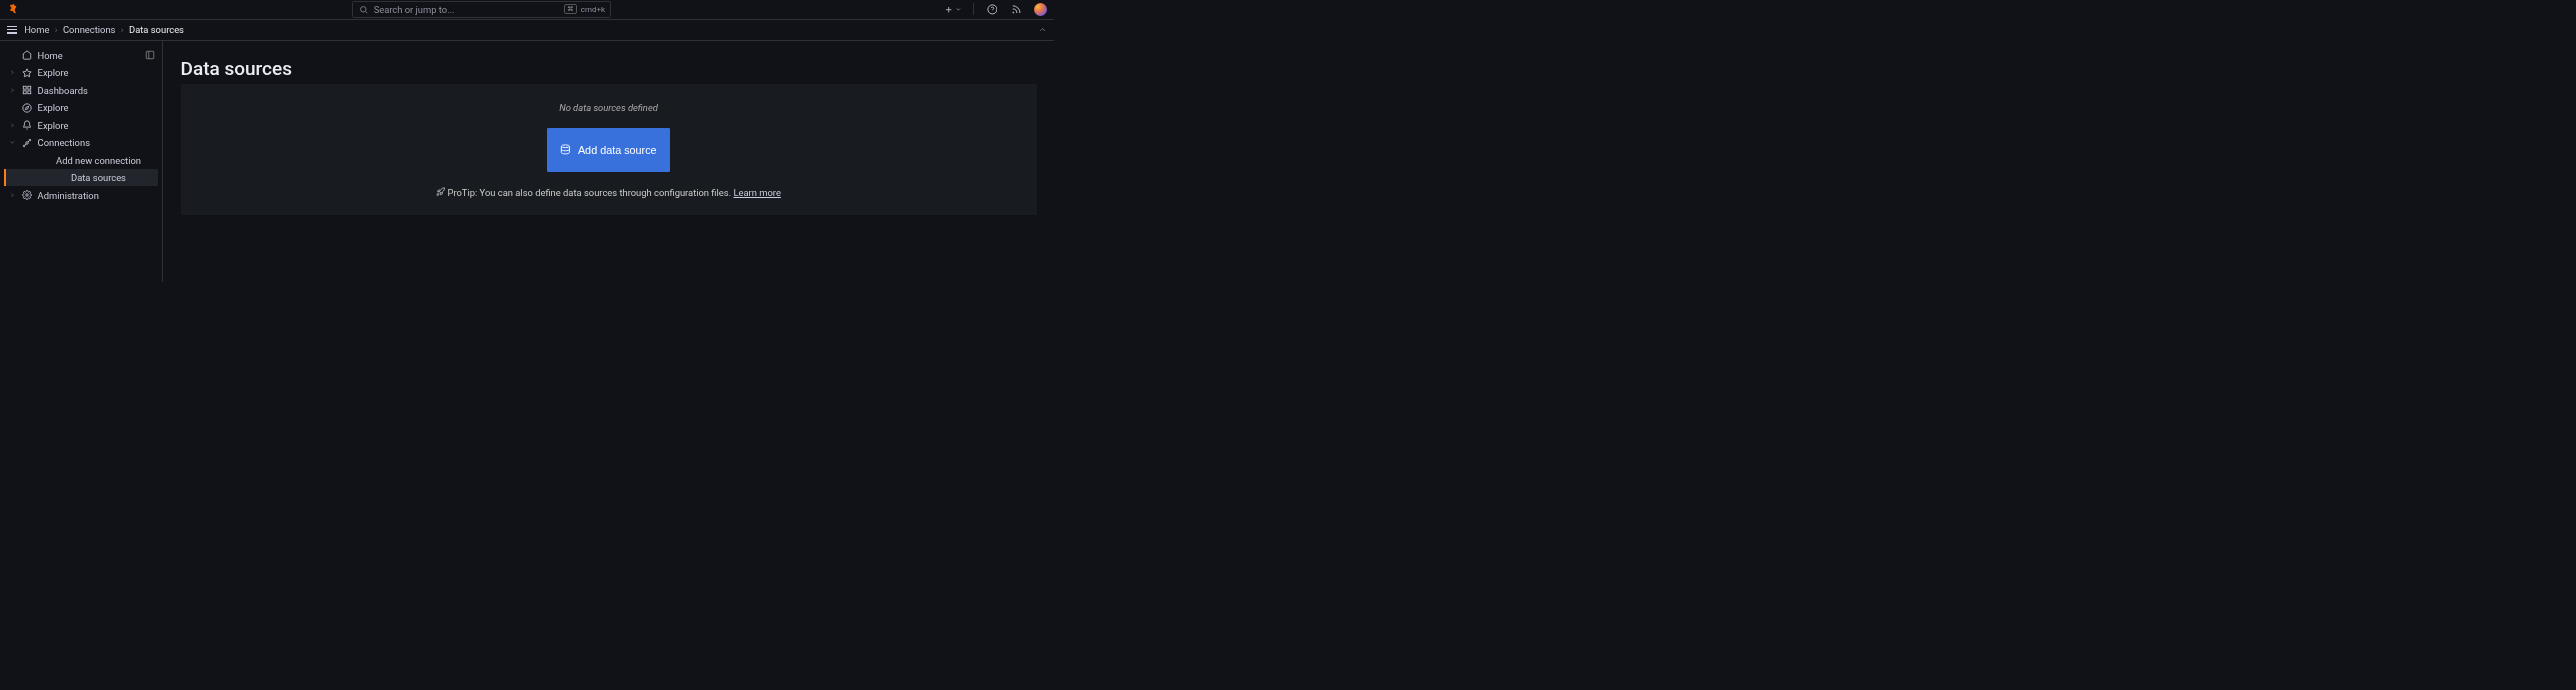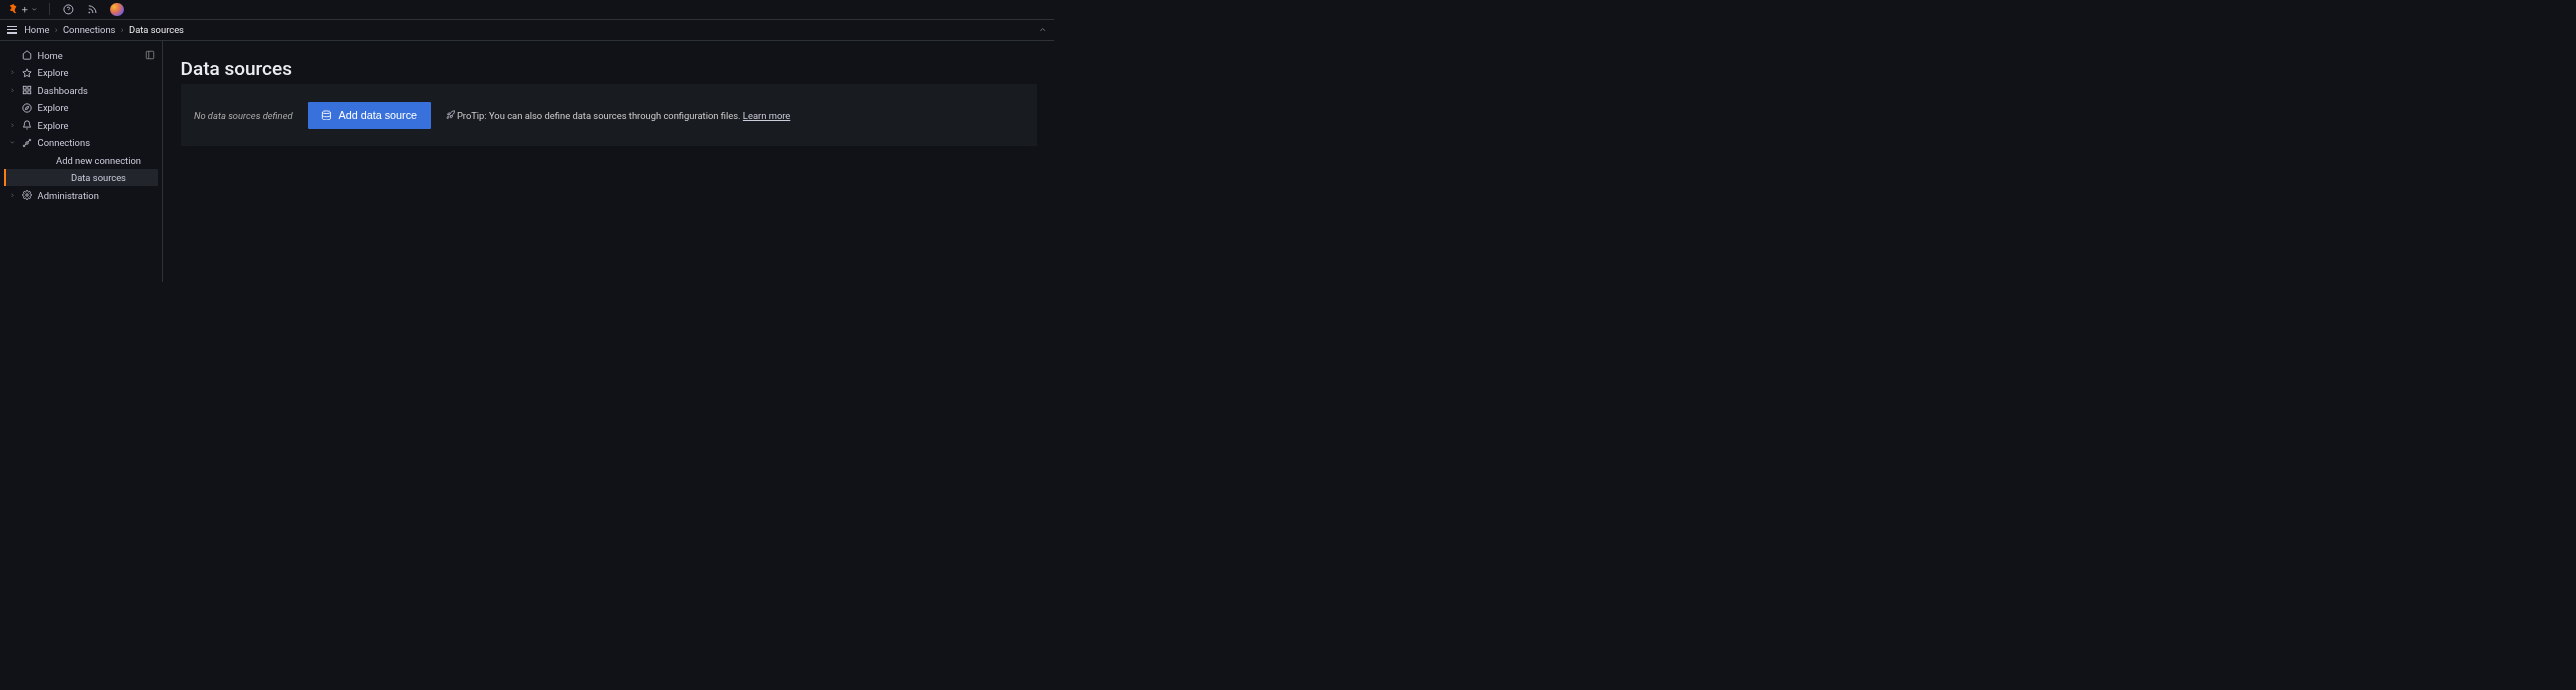--- a/index.html
+++ b/index.html
@@ -140,51 +140,66 @@
     flex: 1;
     padding: 16px 17.5px;
   }
   h1 { color: #e9edf2; font-size: 19px; font-weight: 500; margin-bottom: 4px; }
   .subtitle { color: #aaa; font-size: 9.4px; margin-bottom: 13.4px; }
   .panel {
     background: #181b1f;
     border-radius: 1.3px;
     padding: 17.5px 13.4px 17.5px;
     display: flex;
-    flex-direction: row;
+    flex-direction: column;
     align-items: center;
     gap: 15px;
   }
   .empty-msg { font-style: italic; color: #aaa; }
   .primary-btn {
     background: #3871dc;
     color: #fff;
     border: none;
     border-radius: 1.3px;
-    height: 27px;
+    height: 44px;
     padding: 0 13.4px;
     display: flex; align-items: center; gap: 6.7px;
     font-size: 10.8px;
     cursor: pointer;
   }
   .protip {
     display: flex; align-items: center; gap: 2px;
     color: #ccc; font-size: 9.4px;
   }
   .protip a { color: #ccccdc; text-decoration: underline; cursor: pointer; }
   svg { display: block; }
 </style>
 </head>
 <body>
 
 <div class="topbar">
   <div class="logo">
     <svg width="13.4" height="13.4" viewBox="0 0 24 24">
         <path fill="#f46800" d="M12 2c1 3 3 4 5 4-1 3-3 4-3 7 0 2 1 4 3 5-3 1-6-1-7-4-2 1-4 0-5-2 2 0 3-2 3-4-2-1-3-3-2-5 2 1 4 0 6-1z"></path>
       </svg>
+  </div>
+  <div class="search-wrap">
+    <div class="search">
+      <span>
+        <svg width="9.4" height="9.4" viewBox="0 0 24 24" fill="none" stroke="#8e8e9b" stroke-width="2">
+            <circle cx="11" cy="11" r="7"></circle>
+            <line x1="21" y1="21" x2="16.65" y2="16.65"></line>
+          </svg>
+      </span>
+      <span class="search-placeholder">Search or jump to...</span>
+      <span class="kbd-hint">
+        <span class="kbd-box">⌘</span>
+        <span>cmd+k</span>
+      </span>
+    </div>
   </div>
   <div class="top-right">
     <div class="add-btn">
       <svg width="9.4" height="9.4" viewBox="0 0 24 24" fill="none" stroke="#ccccdc" stroke-width="2">
           <line x1="12" y1="5" x2="12" y2="19"></line>
           <line x1="5" y1="12" x2="19" y2="12"></line>
         </svg>
       <svg width="6.7" height="6.7" viewBox="0 0 24 24" fill="none" stroke="#ccccdc" stroke-width="2">
           <polyline points="6 9 12 15 18 9"></polyline>
         </svg>

